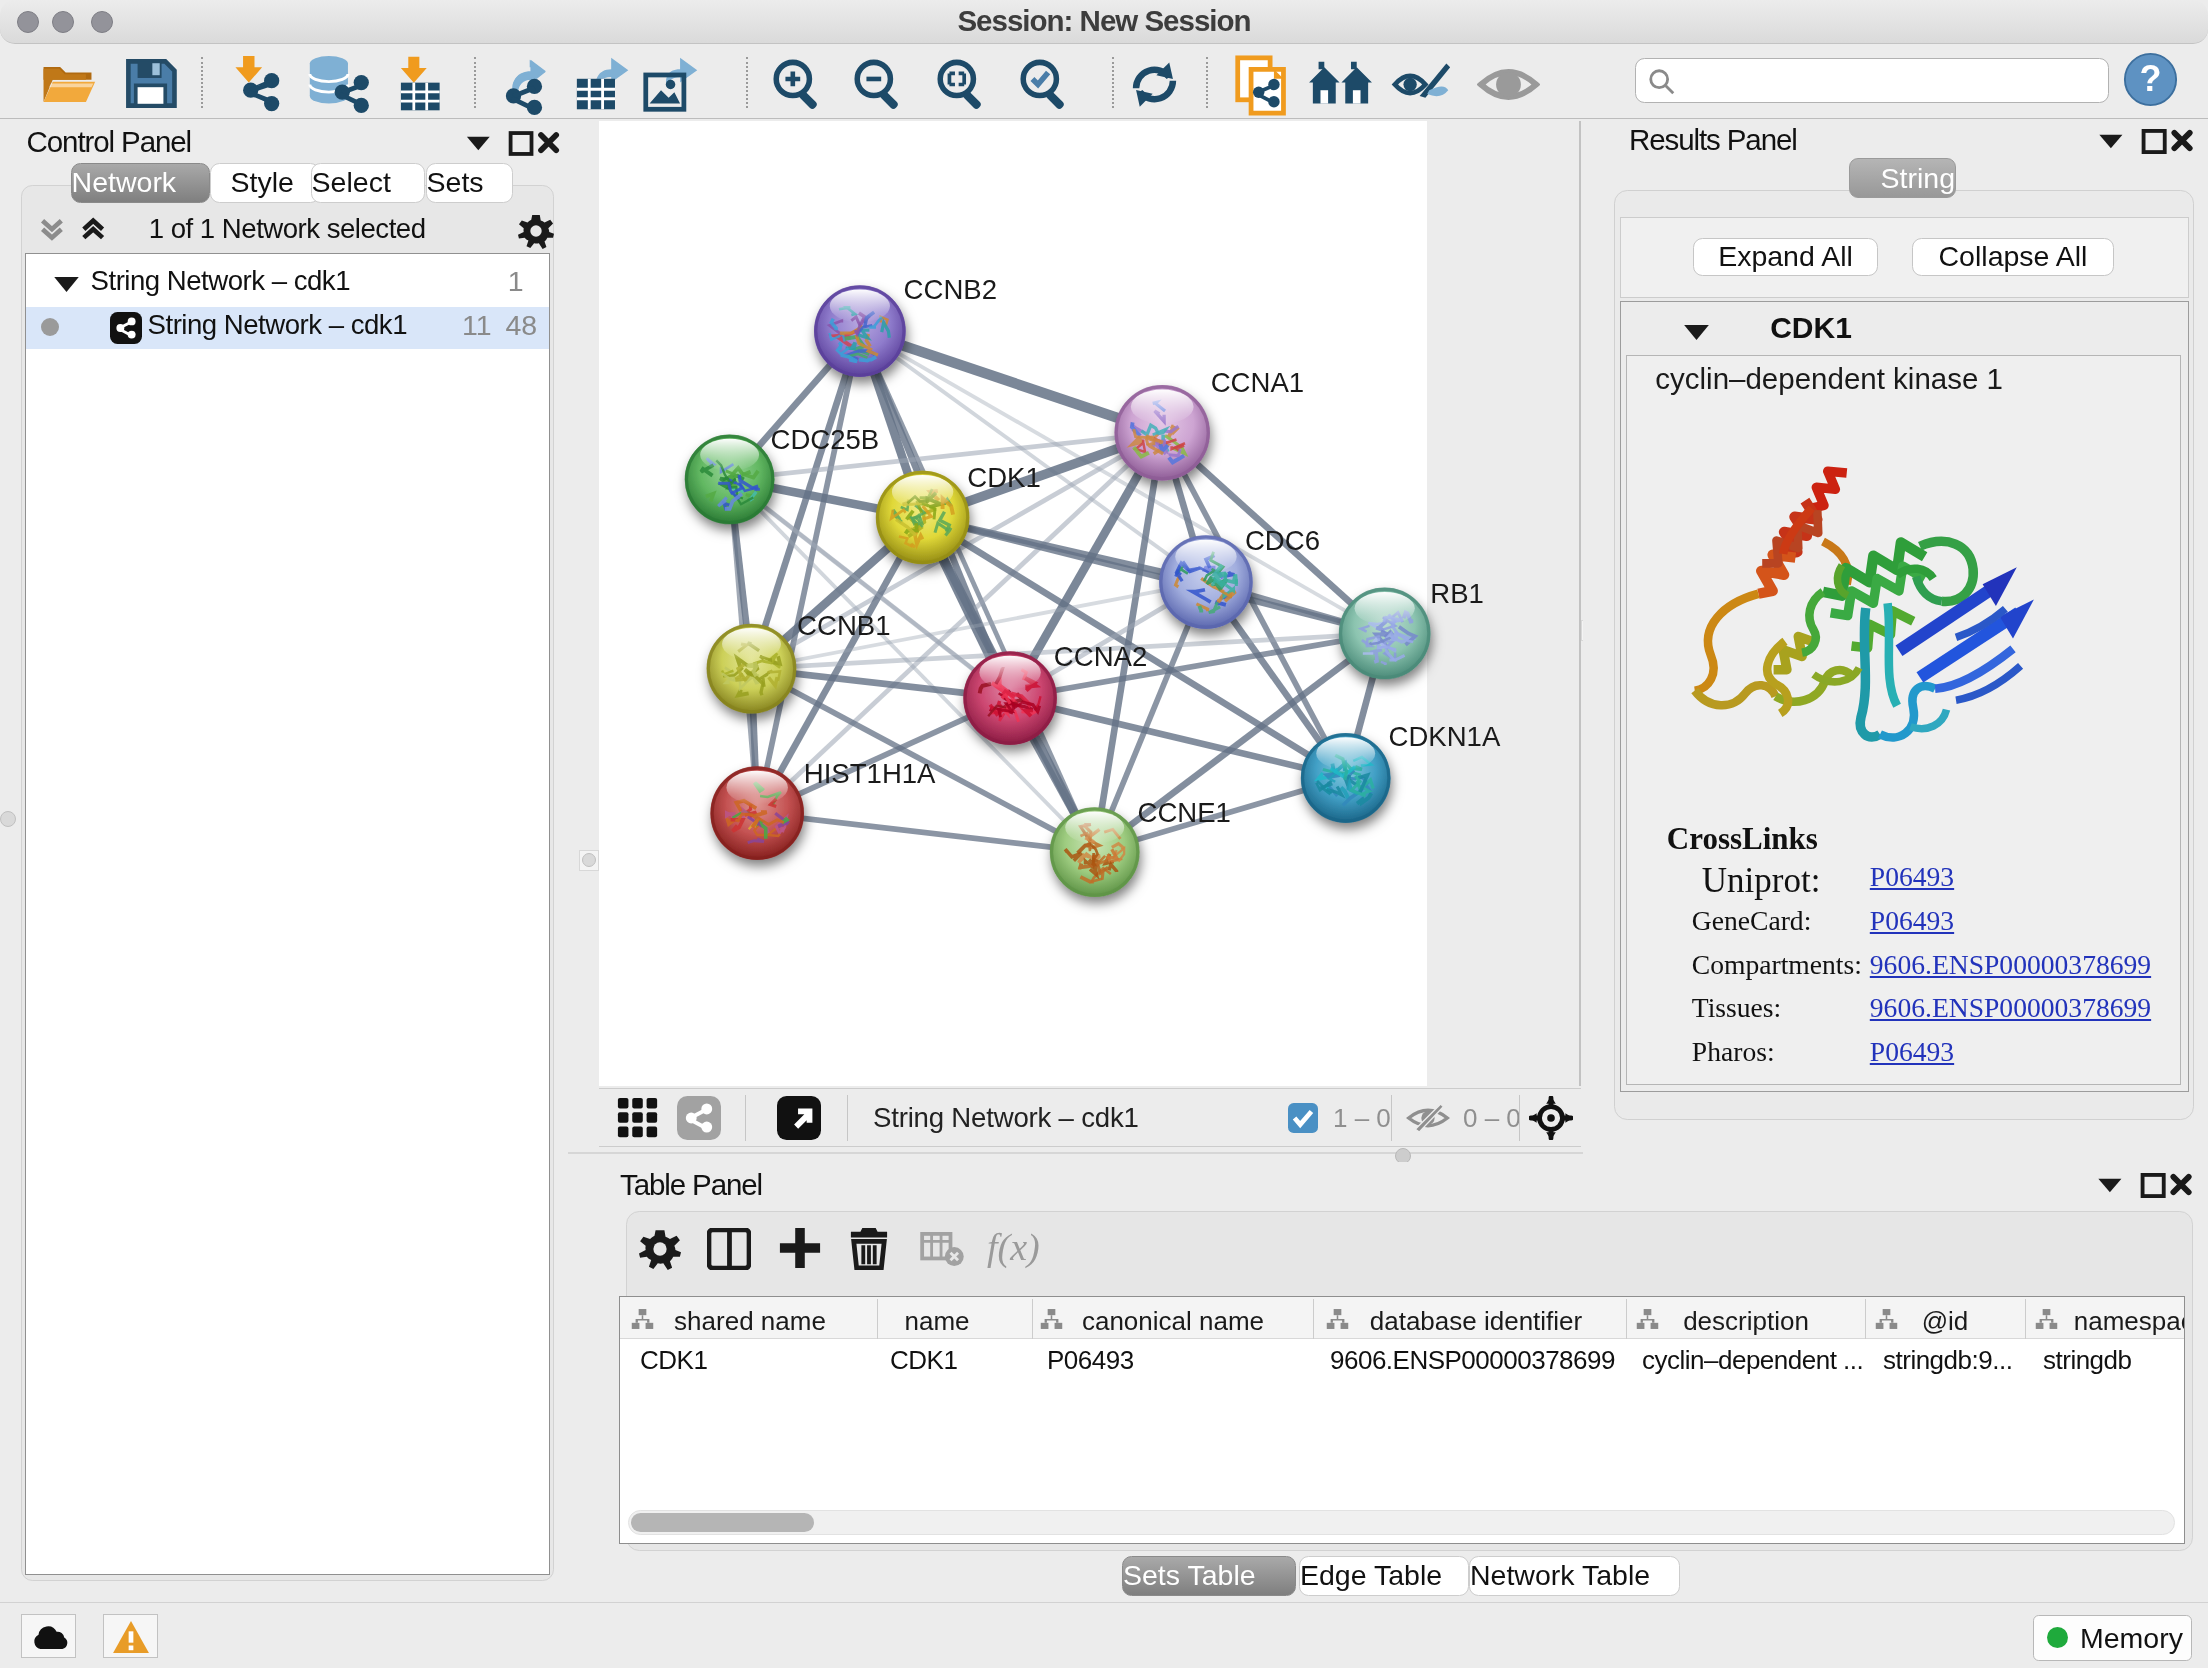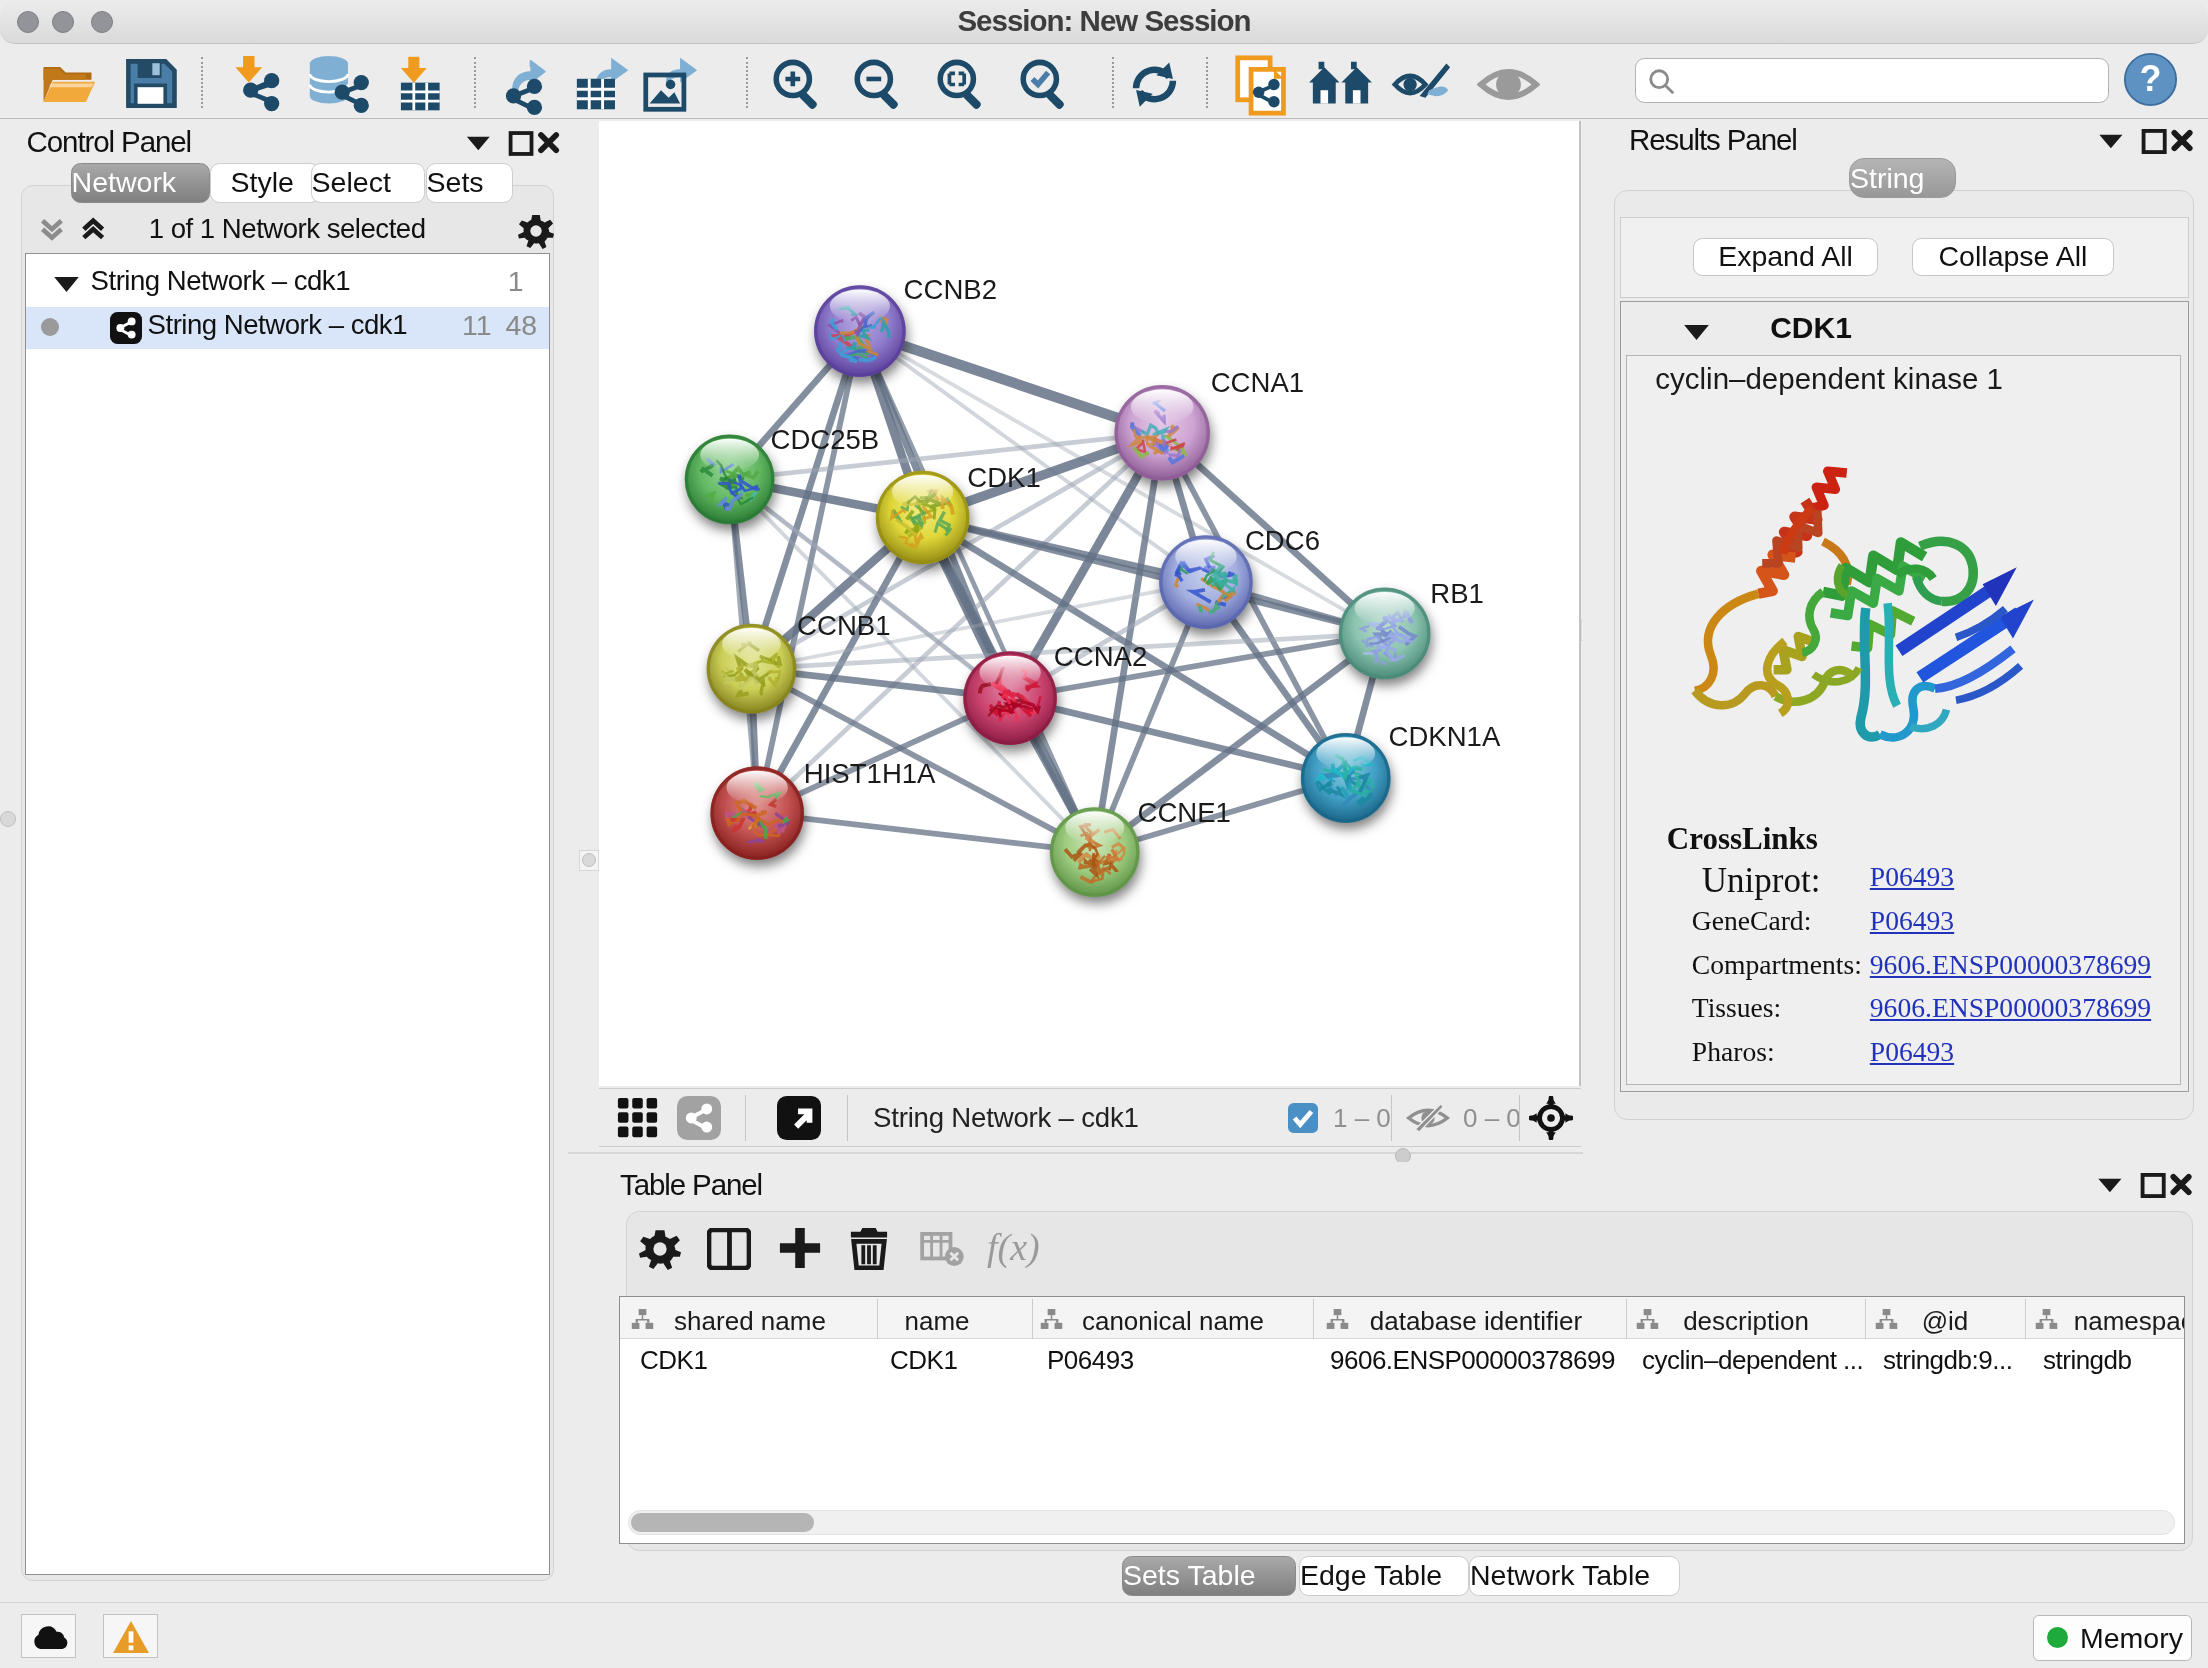--- a/index.html
+++ b/index.html
@@ -14,21 +14,21 @@
     font-size:29.5px; font-weight:bold; letter-spacing:-1px; color:#3d3d3d; }
   
   #toolbar { position:absolute; left:0; top:46px; width:2208px; height:73px;
     background:#ececec; border-bottom:1.9px solid #bcbcbc; }
   .tbi { position:absolute; top:7.6px; }
   .tdiv { position:absolute; top:11.4px; width:0; height:51px; border-left:2.9px dotted #9a9a9a; }
   #searchbox { position:absolute; left:1635px; top:12.4px; width:474px; height:45px;
     background:#fff; border:1.9px solid #b2b2b2; border-radius:9.5px; }
   
   #controlpanel { position:absolute; left:7.6px; top:121px; width:552px; height:1481px; background:#ececec; }
-  #canvas { position:absolute; left:599px; top:121px; width:980px; height:965px; background:#fff; }
+  #canvas { position:absolute; left:599px; top:121px; width:828px; height:965px; background:#fff; }
   #canvasright { position:absolute; left:1579px; top:121px; width:1.9px; height:965px; background:#c2c2c2; }
   #netstrip { position:absolute; left:599px; top:1088px; width:982px; height:59px;
     background:#ececec; border-top:1.9px solid #cccccc; border-bottom:1.9px solid #cccccc; }
   #resultspanel { position:absolute; left:1583px; top:121px; width:626px; height:1038px; background:#ececec; }
   #tablepanel { position:absolute; left:599px; top:1162px; width:1609px; height:439px; background:#ececec; }
   #statusbar { position:absolute; left:0; top:1602px; width:2208px; height:67px;
     background:#ececec; border-top:1.9px solid #d2d2d2; }
   .phead { font-size:29.5px; letter-spacing:-1.1px; color:#111; }
   
   .tab { position:absolute; z-index:5; height:40px; background:#fff; border:1.9px solid #cdcdcd;
@@ -892,21 +892,21 @@
 <div style="position:absolute;left:0px;top:811px;width:16px;height:16px;border-radius:50%;background:#d9d9d9;border:1px solid #c0c0c0;"></div>
 
 <div id="resultspanel">
   <div class="phead" style="position:absolute;left:46px;top:1.9px;">Results Panel</div>
   <svg style="position:absolute;left:510px;top:7.6px;" width="105" height="25" viewBox="0 0 100 26">
     <path d="M2 6 L26 6 L14 20 Z" fill="#1a1a1a"></path>
     <rect x="48" y="2" width="22" height="22" fill="none" stroke="#1a1a1a" stroke-width="4"></rect>
     <path d="M80 4 L96 20 M96 4 L80 20" stroke="#1a1a1a" stroke-width="6" stroke-linecap="round"></path>
   </svg>
   <div style="position:absolute;left:31px;top:69px;width:580px;height:930px;background:#eaeaea;border:1.9px solid #d0d0d0;border-radius:13.3px;"></div>
-  <div style="position:absolute;left:266px;top:37px;width:107px;height:40px;background:linear-gradient(#b5b5b5,#989898);border:1.9px solid #9a9a9a;border-radius:15px;text-align:left;font-size:28.5px;color:#fff;line-height:38px;">String</div>
+  <div style="position:absolute;left:266px;top:37px;width:107px;height:40px;background:linear-gradient(#b5b5b5,#989898);border:1.9px solid #9a9a9a;border-radius:9px;text-align:right;font-size:28.5px;color:#fff;line-height:38px;">String</div>
   <div style="position:absolute;left:37px;top:96px;width:569px;height:81px;background:#f0f0f0;border:1.9px solid #cccccc;"></div>
   <div class="btn" style="left:110px;top:117px;width:185px;height:38px;line-height:34px;">Expand All</div>
   <div class="btn" style="left:329px;top:117px;width:202px;height:38px;line-height:34px;">Collapse All</div>
 
   <div style="position:absolute;left:37px;top:180px;width:569px;height:791px;background:#ececec;border:1.9px solid #9c9c9c;">
     <svg style="position:absolute;left:62px;top:21px;" width="27" height="19" viewBox="0 0 28 20">
         <path d="M1 2 L27 2 L14 18 Z" fill="#1a1a1a"></path>
       </svg>
     <div style="position:absolute;left:0;top:8.6px;width:380px;text-align:center;font-size:30px;font-weight:bold;color:#111;">CDK1</div>
     <div style="position:absolute;left:4.8px;top:53px;width:555px;height:730px;background:#efefef;border:1.9px solid #b5b5b5;">

